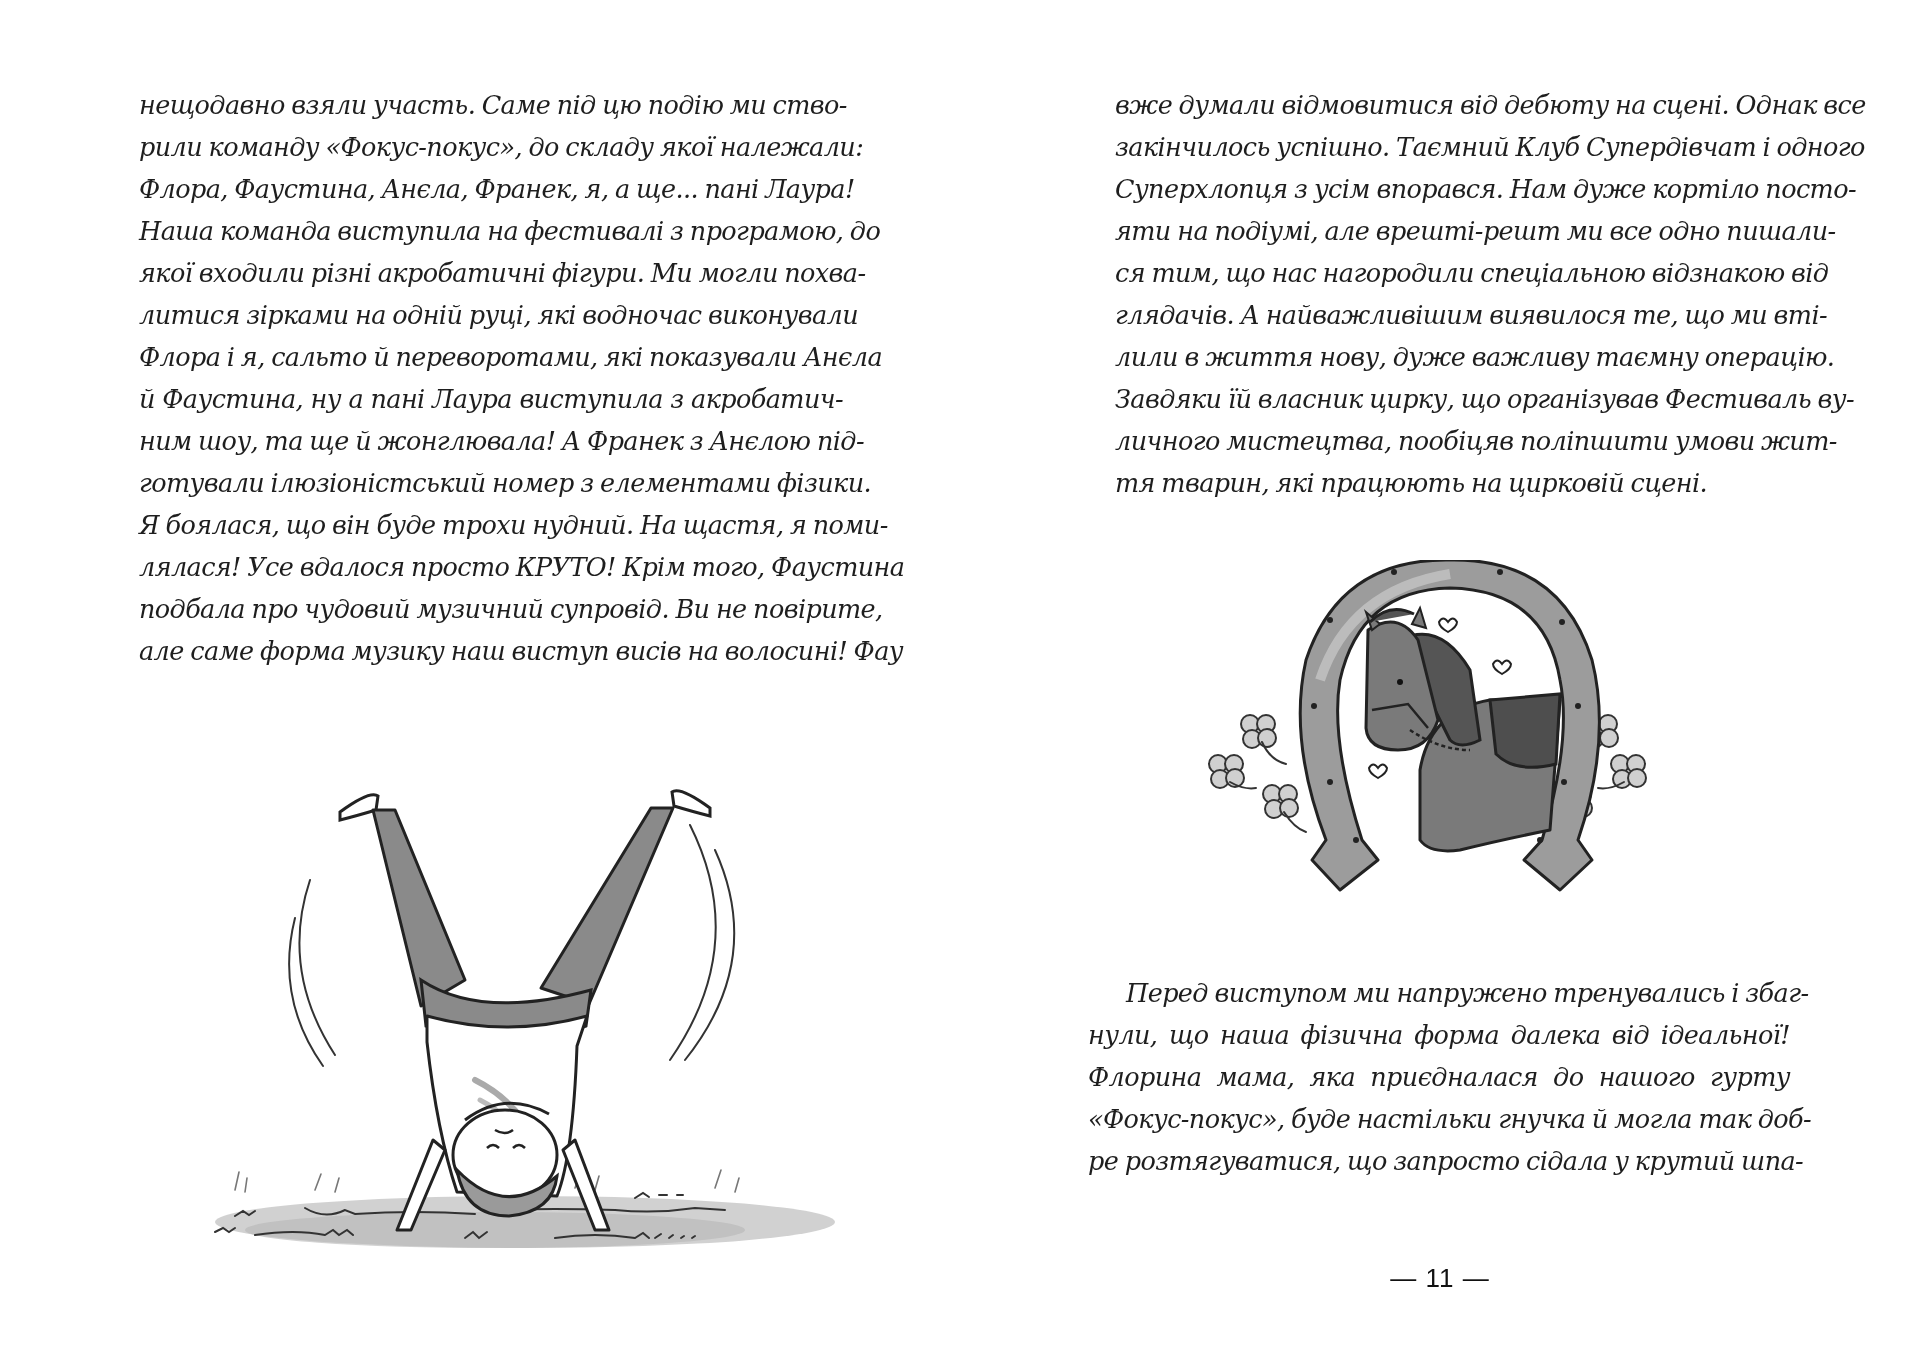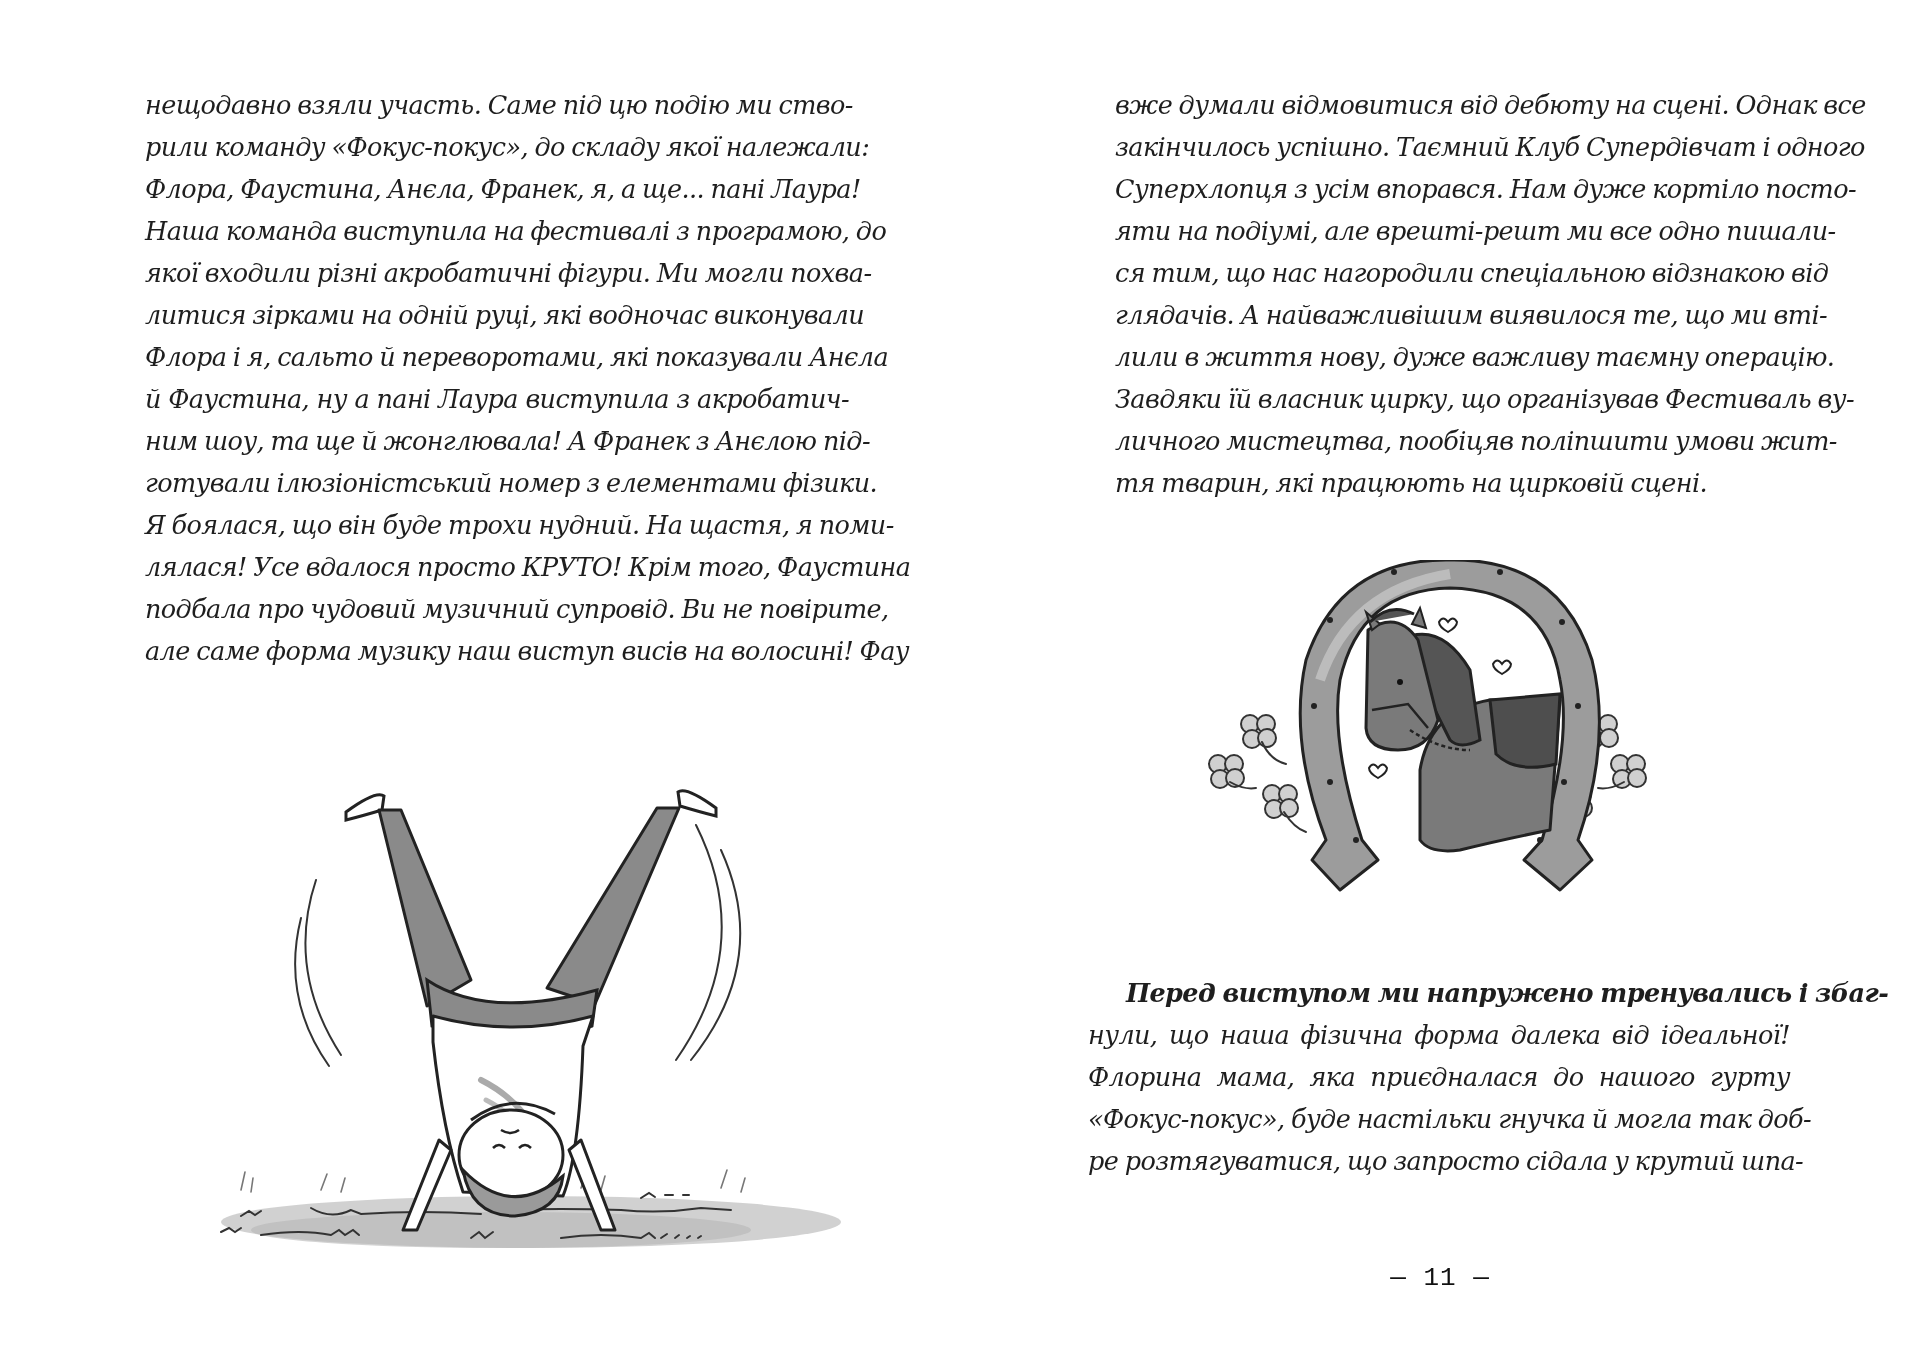--- a/index.html
+++ b/index.html
@@ -5,52 +5,52 @@
   html, body { margin: 0; padding: 0; }
   body {
     width: 1920px; height: 1366px;
     background: #ffffff;
     position: relative;
     overflow: hidden;
     font-family: "DejaVu Serif", "Liberation Serif", serif;
     color: #1e1e1e;
   }
   .page { position: absolute; top: 0; height: 1366px; }
-  .page-left { left: 13px; width: 960px; }
+  .page-left { left: 7px; width: 960px; }
   .page-right { left: 960px; width: 960px; }
 
   .column {
     position: absolute;
     width: 706px;
   }
   .line {
     display: block;
     height: 42px;
     line-height: 42px;
     font-size: 25.5px;
     font-style: italic;
     white-space: nowrap;
     text-align: justify;
     text-align-last: justify;
     letter-spacing: -0.6px;
     word-spacing: -1px;
   }
   .line.last { text-align-last: left; }
-  .line.indent { padding-left: 38px; font-weight: bold; }
+  .line.indent { padding-left: 38px; }
 
   #left-col { left: 132px; top: 84px; width: 704px; }
   #right-col-1 { left: 128px; top: 84px; width: 702px; margin-left: 27px; }
   #right-col-2 { left: 128px; top: 972px; width: 702px; }
 
   .page-number {
     position: absolute;
     left: 0; width: 960px;
     top: 1260px;
     text-align: center;
-    font-family: Liberation Mono, monospace;
+    font-family: Liberation Sans, sans-serif;
     font-size: 26px;
     line-height: 36px;
     color: #111;
     letter-spacing: 1px;
   }
 
   .illus { position: absolute; }
   #handstand { left: 188px; top: 780px; width: 660px; height: 480px; }
   #horseshoe { left: 240px; top: 560px; width: 580px; height: 340px; }
 </style>

